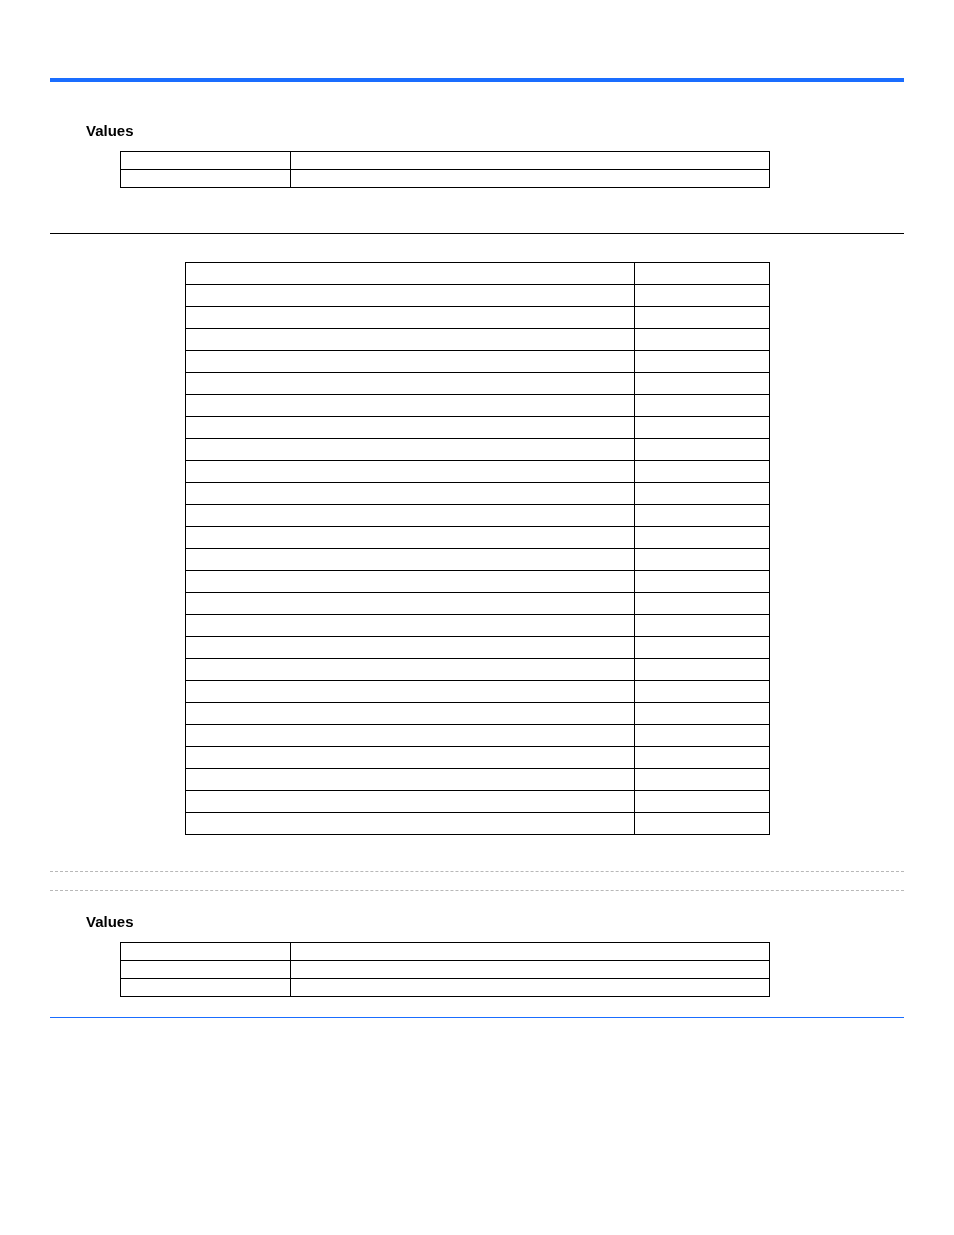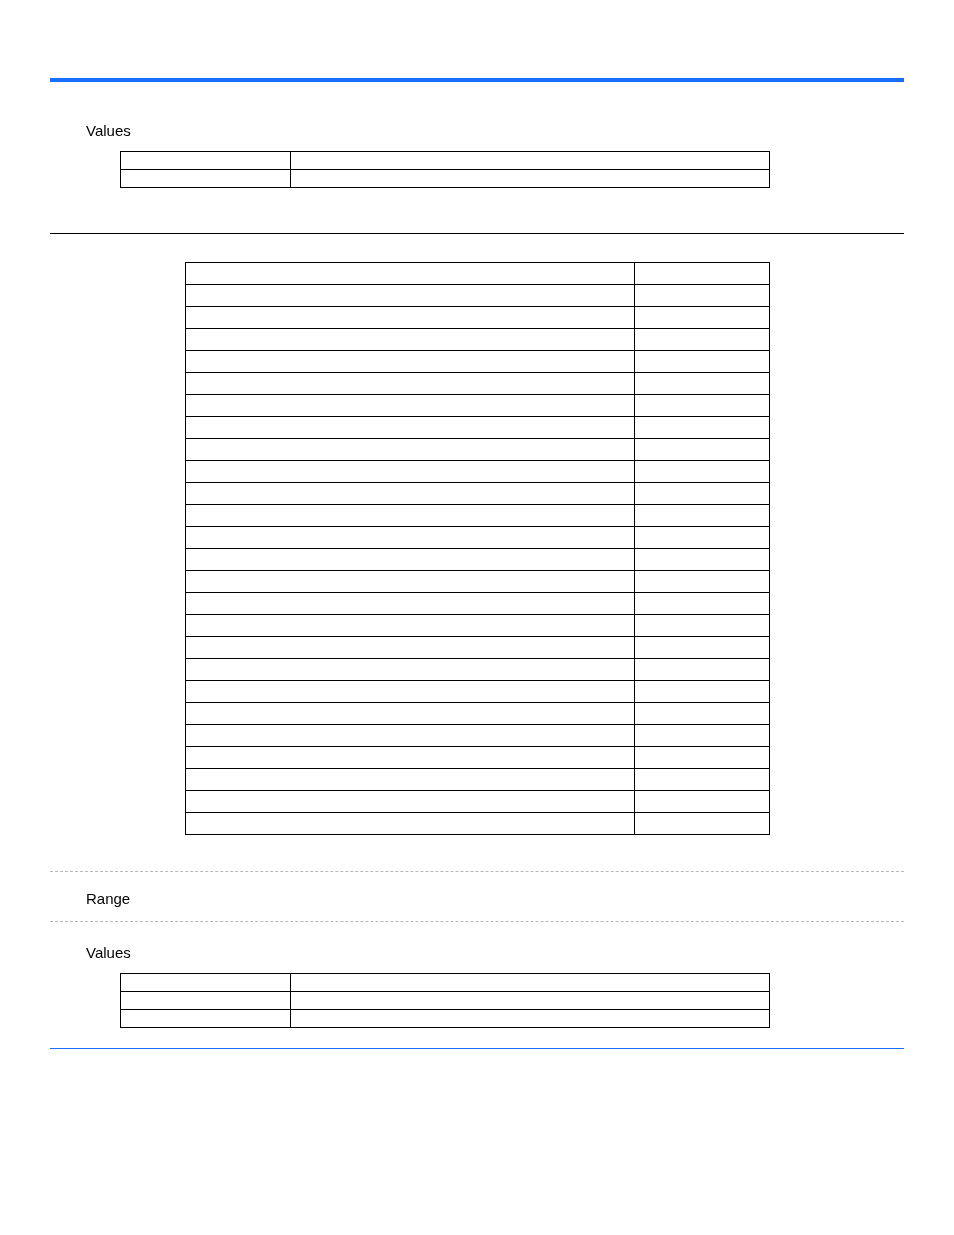--- a/index.html
+++ b/index.html
@@ -14,21 +14,21 @@
     box-sizing: border-box;
     width: 954px;
     padding: 60px 50px 40px 50px;
   }
   .top-rule-blue {
     border: none;
     border-top: 4px solid #1a6dff;
     margin: 18px 0 40px 0;
   }
   .section-heading {
-    font-weight: 400;
+    font-weight: 700;
     font-size: 15px;
     margin: 0 0 12px 36px;
   }
   .values-table-1, .values-table-2 {
     border-collapse: collapse;
     margin-left: 70px;
     width: 650px;
   }
   .values-table-1 td, .values-table-2 td {
     border: 1px solid #000;
@@ -208,21 +208,20 @@
         </tr>
         <tr>
           <td class="c1"></td>
           <td class="c2"></td>
         </tr>
       </tbody>
   </table>
 
   <hr class="dashed-rule">
 
-  <div class="section-heading">Range</div>
 
   <hr class="dashed-rule tight">
 
   <div class="section-heading">Values</div>
 
   <table class="values-table-2">
     <tbody id="values-table-2-body">
         <tr>
           <td class="col-a"></td>
           <td class="col-b"></td>

